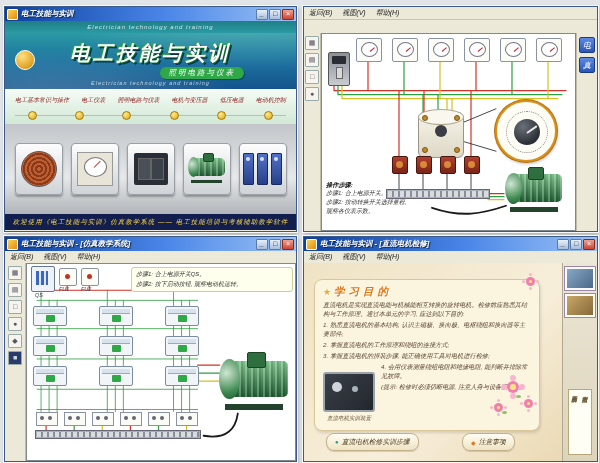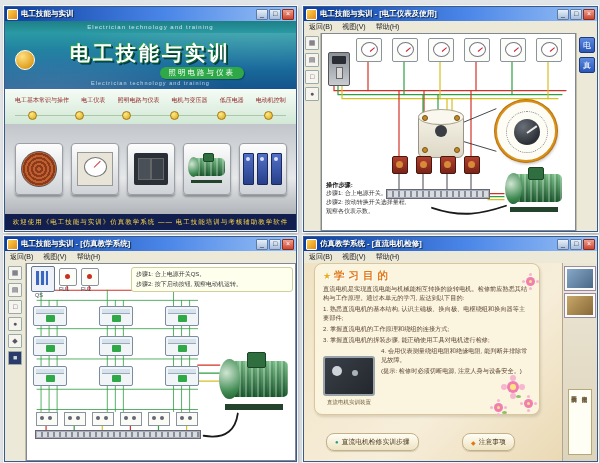--- a/index.html
+++ b/index.html
@@ -2,21 +2,21 @@
 <html style="--page-bg: #e2e5e7; --titlebar-a: #0a3fa0; --titlebar-b: #4a86e8; --titlebar-c: #9cc2f4; --menubar-bg: #ece9d8; --wire-red: #d43225; --wire-green: #2e9e40; --wire-yellow: #d4c020; --wire-dark: #30343a; --motor-light: #7cc08a; --motor-dark: #1e5c30; --splash-teal: #2a9aa4; --splash-deep: #14548c; --cream-bg: #f0e3c4; --card-bg: #fbf4df; --navy-bar: #121f4e; --footer-yellow: #ffd84a; --accent-green: #2fa848; --btn-blue: #2a56b8;"><head>
 <meta charset="utf-8">
 <style>
   html,body{margin:0;padding:0;}
   body{
     width:600px;height:463px;overflow:hidden;
     background:var(--page-bg,#e2e5e7);
     font-family:"Liberation Sans","DejaVu Sans",sans-serif;
     -webkit-font-smoothing:antialiased;
   }
-  .stage{position:relative;width:600px;height:388px;}
+  .stage{position:relative;width:600px;height:388px;font-style:italic;}
 
   
   .win{
     position:absolute;background:#ece9d8;
     border:1px solid #3a5a8c;
     box-shadow:0 0 0 1px #f8f8f8,1px 2px 4px rgba(0,0,0,.3);
   }
   .titlebar{
     height:14px;display:flex;align-items:center;gap:3px;padding:0 2px;
     background:linear-gradient(90deg,var(--titlebar-a,#0a3fa0),var(--titlebar-b,#4a86e8) 55%,var(--titlebar-c,#9cc2f4));
@@ -133,21 +133,21 @@
   .dinst::after{content:"";position:absolute;right:4px;top:5px;width:11px;height:20px;background:#3c424a;border:1px solid #666;}
   .tmotor{position:relative;width:38px;height:28px;}
   .cont3{display:flex;gap:3px;}
   .cpole{width:9px;height:30px;background:linear-gradient(180deg,#5070c8,#28408a);border:1px solid #1a2a60;border-radius:1px;position:relative;}
   .cpole::after{content:"";position:absolute;left:2px;top:3px;width:4px;height:4px;border-radius:50%;background:#dde;}
   .sp-footer{height:16px;background:var(--navy-bar,#121f4e);color:var(--footer-yellow,#ffd84a);
     font-size:6.5px;line-height:16px;text-align:center;letter-spacing:1px;white-space:nowrap;overflow:hidden;}
 
   
   .learn-main{flex:1;position:relative;background:linear-gradient(135deg,var(--cream-bg,#f0e3c4),#f7eeda 60%,#ead9b4);overflow:hidden;}
-  .lcard{position:absolute;left:10px;top:0;width:226px;height:152px;background:var(--card-bg,#fbf4df);
+  .lcard{position:absolute;left:10px;top:16px;width:226px;height:152px;background:var(--card-bg,#fbf4df);
     border:1px solid #d9c79b;border-radius:8px;box-shadow:1px 2px 3px rgba(0,0,0,.12);padding:5px 8px;box-sizing:border-box;}
   .lhead{font-size:10.5px;font-weight:bold;color:#e07818;letter-spacing:4px;text-shadow:1px 1px 0 #fff;}
   .lhead .star{color:#e8b020;font-size:9px;letter-spacing:0;margin-right:3px;}
   .lp{font-size:6.2px;line-height:1.45;color:#5a4632;margin:2px 0;}
   .lp.indent{margin-left:58px;}
   .photo{position:absolute;left:8px;bottom:18px;width:48px;height:36px;border:2px solid #9aa2aa;border-radius:3px;
     background:linear-gradient(135deg,#3a4048,#23272d);}
   .photo::after{content:"";position:absolute;left:7px;top:8px;width:10px;height:10px;border-radius:50%;background:#cfd4da;box-shadow:18px 2px 0 -2px #aab2ba;}
   .pcap{position:absolute;left:6px;bottom:8px;width:56px;text-align:center;font-size:5.5px;color:#6a5a3a;}
   .flower{position:absolute;border-radius:50%;background:#ef7fae;}
@@ -236,29 +236,20 @@
             <div class="cpole"></div>
             <div class="cpole"></div>
           </div>
         </div>
       </div>
       <div class="sp-footer">欢迎使用《电工技能与实训》仿真教学系统 —— 电工技能培训与考核辅助教学软件</div>
     </div>
   </div>
 
   <div class="win" style="left:303px;top:6px;width:293px;height:224px">
-    <div class="titlebar">
-      <span class="ticon"></span>
-      <span class="ttext">电工技能与实训 - [电工仪表及使用]</span>
-      <span class="wbtns">
-        <span class="wbtn">_</span>
-        <span class="wbtn">□</span>
-        <span class="wbtn close">×</span>
-      </span>
-    </div>
     <div class="menubar">
       <span class="mitem">返回(B)</span>
       <span class="mitem">视图(V)</span>
       <span class="mitem">帮助(H)</span>
     </div>
     <div class="wbody t26">
       <div class="ltools">
         <span class="tico">▦</span>
         <span class="tico">▤</span>
         <span class="tico">□</span>
@@ -433,21 +424,21 @@
           <div class="m-box"></div>
           <div class="m-base"></div>
         </div>
       </div>
     </div>
   </div>
 
   <div class="win" style="left:303px;top:236px;width:293px;height:224px">
     <div class="titlebar">
       <span class="ticon"></span>
-      <span class="ttext">仿真教学系统 - [直流电机检修]</span>
+      <span class="ttext">电工技能与实训 - [直流电机检修]</span>
       <span class="wbtns">
         <span class="wbtn">_</span>
         <span class="wbtn">□</span>
         <span class="wbtn close">×</span>
       </span>
     </div>
     <div class="menubar">
       <span class="mitem">返回(B)</span>
       <span class="mitem">视图(V)</span>
       <span class="mitem">帮助(H)</span>

